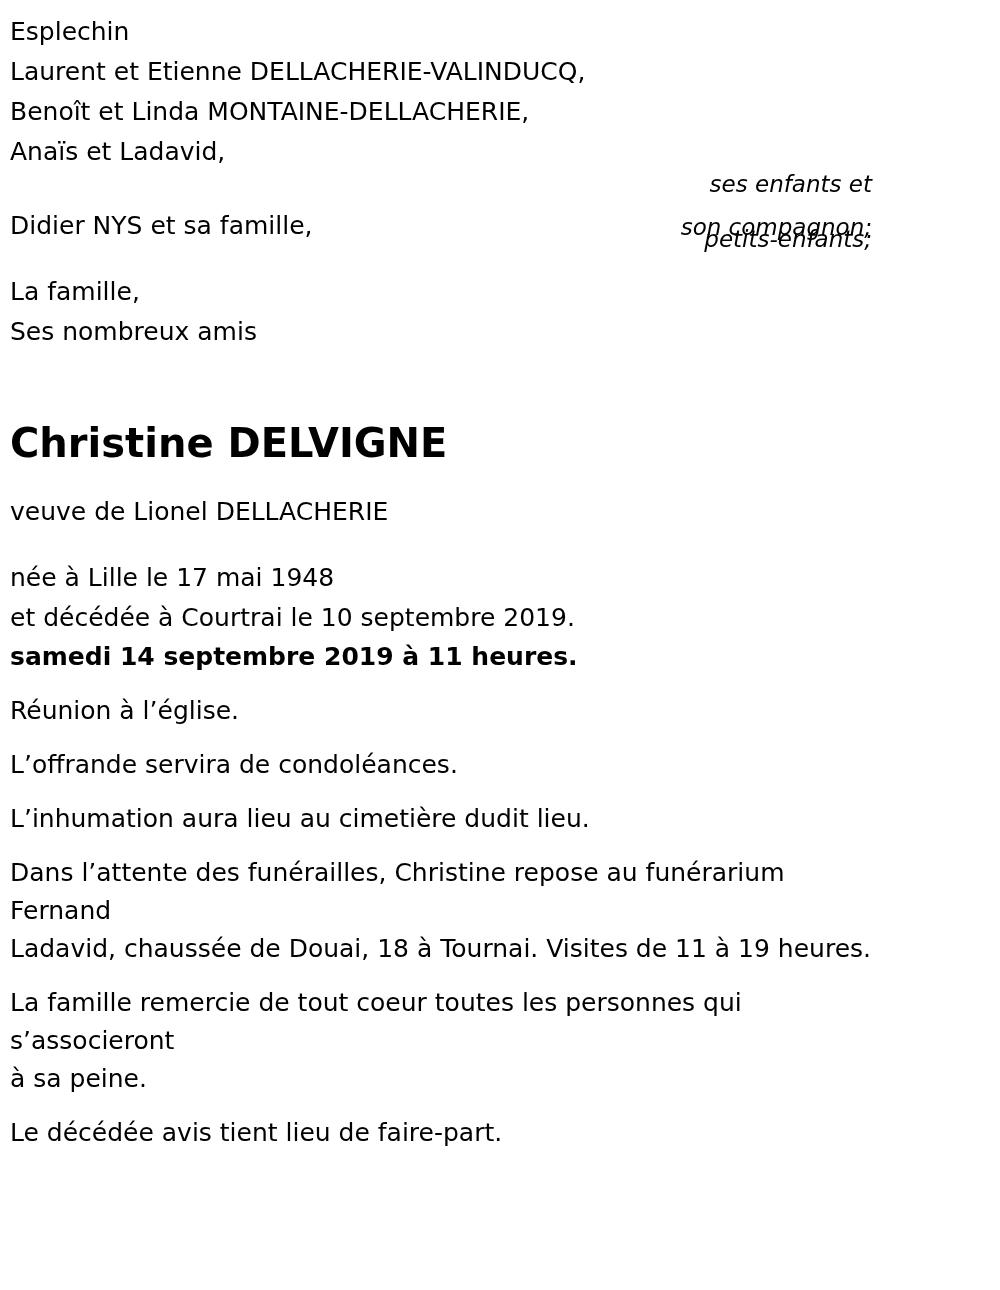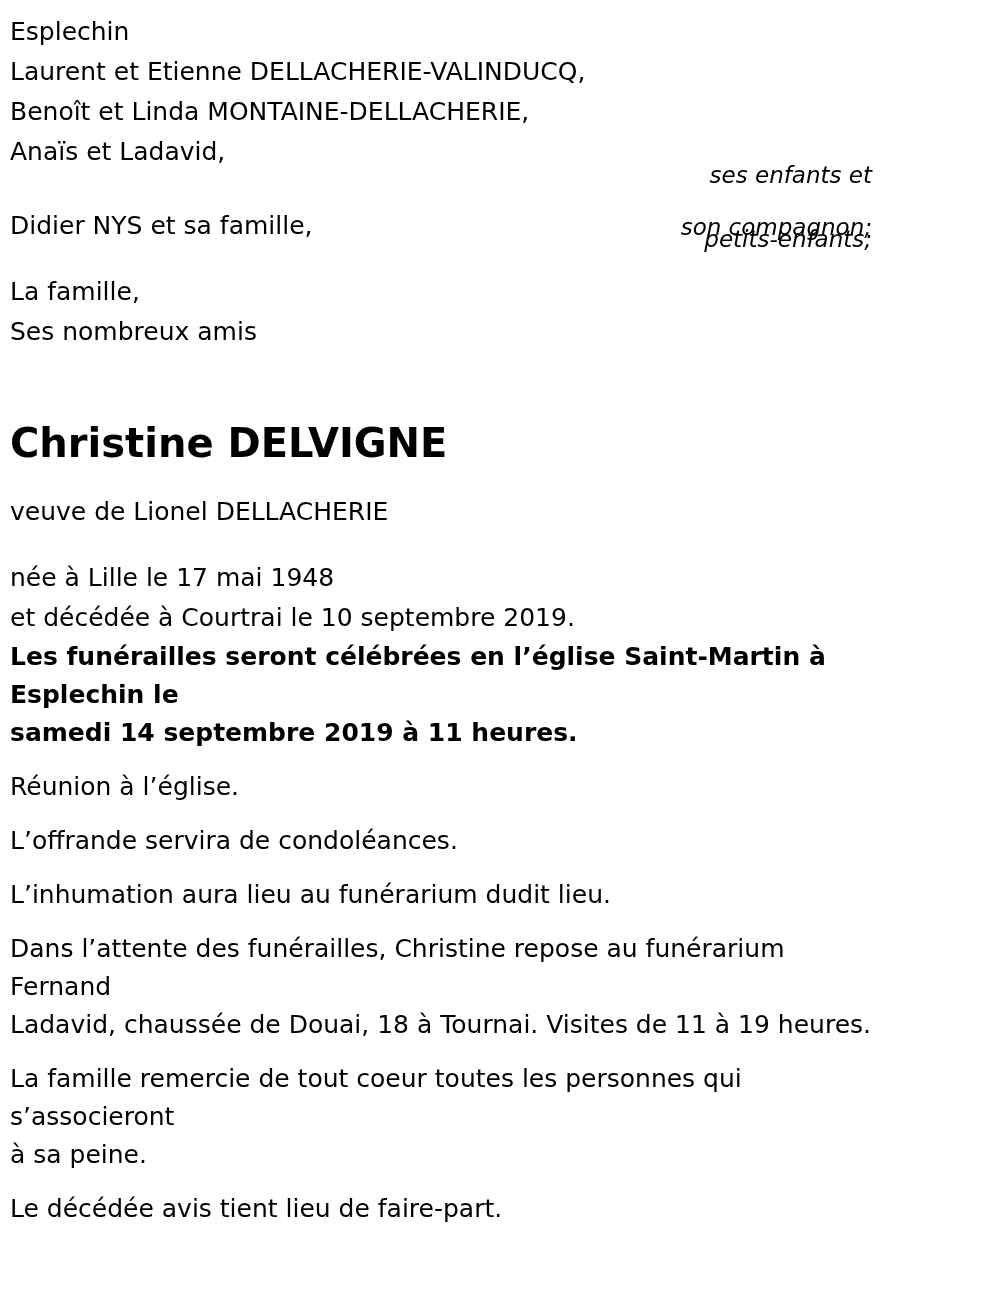--- a/index.html
+++ b/index.html
@@ -65,21 +65,21 @@
 
 <div class="page">
   <div class="content">
 
     <div class="block">
       <div class="line">Esplechin</div>
       <div class="line">Laurent et Etienne DELLACHERIE-VALINDUCQ,</div>
       <div class="line">Benoît et Linda MONTAINE-DELLACHERIE,</div>
       <div class="line">Anaïs et Ladavid,</div>
 
-      <div class="right-note" style="top: 144px;">ses enfants et</div>
+      <div class="right-note" style="top: 153px;">ses enfants et</div>
       <div class="right-note" style="top: 208px; font-style: italic;">petits-enfants;</div>
     </div>
 
     <div class="spacer-lg"></div>
 
     <div class="block">
       <div class="line">Didier NYS et sa famille,</div>
       <div class="right-note" style="top: 2px; margin-left: 16px;">son compagnon;</div>
     </div>
 
@@ -102,35 +102,34 @@
     <div class="line">veuve de Lionel DELLACHERIE</div>
 
     <div class="spacer-md"></div>
 
     <div class="block">
       <div class="line">née à Lille le 17 mai 1948</div>
       <div class="line">et décédée à Courtrai le 10 septembre 2019.</div>
     </div>
 
     <div class="block">
-      <div class="bold-line">Les funérailles seront célébrées en l’église Saint-Martin à Esplechin le</div>
       <div class="bold-line">samedi 14 septembre 2019 à 11 heures.</div>
     </div>
 
     <div class="spacer-sm"></div>
 
     <div class="para">Réunion à l’église.</div>
 
     <div class="spacer-sm"></div>
 
     <div class="para">L’offrande servira de condoléances.</div>
 
     <div class="spacer-sm"></div>
 
-    <div class="para">L’inhumation aura lieu au funérarium dudit lieu.</div>
+    <div class="para">L’inhumation aura lieu au cimetière dudit lieu.</div>
 
     <div class="spacer-sm"></div>
 
     <div class="block">
       <div class="para">Dans l’attente des funérailles, Christine repose au funérarium Fernand</div>
       <div class="para">Ladavid, chaussée de Douai, 18 à Tournai. Visites de 11 à 19 heures.</div>
     </div>
 
     <div class="spacer-sm"></div>
 

